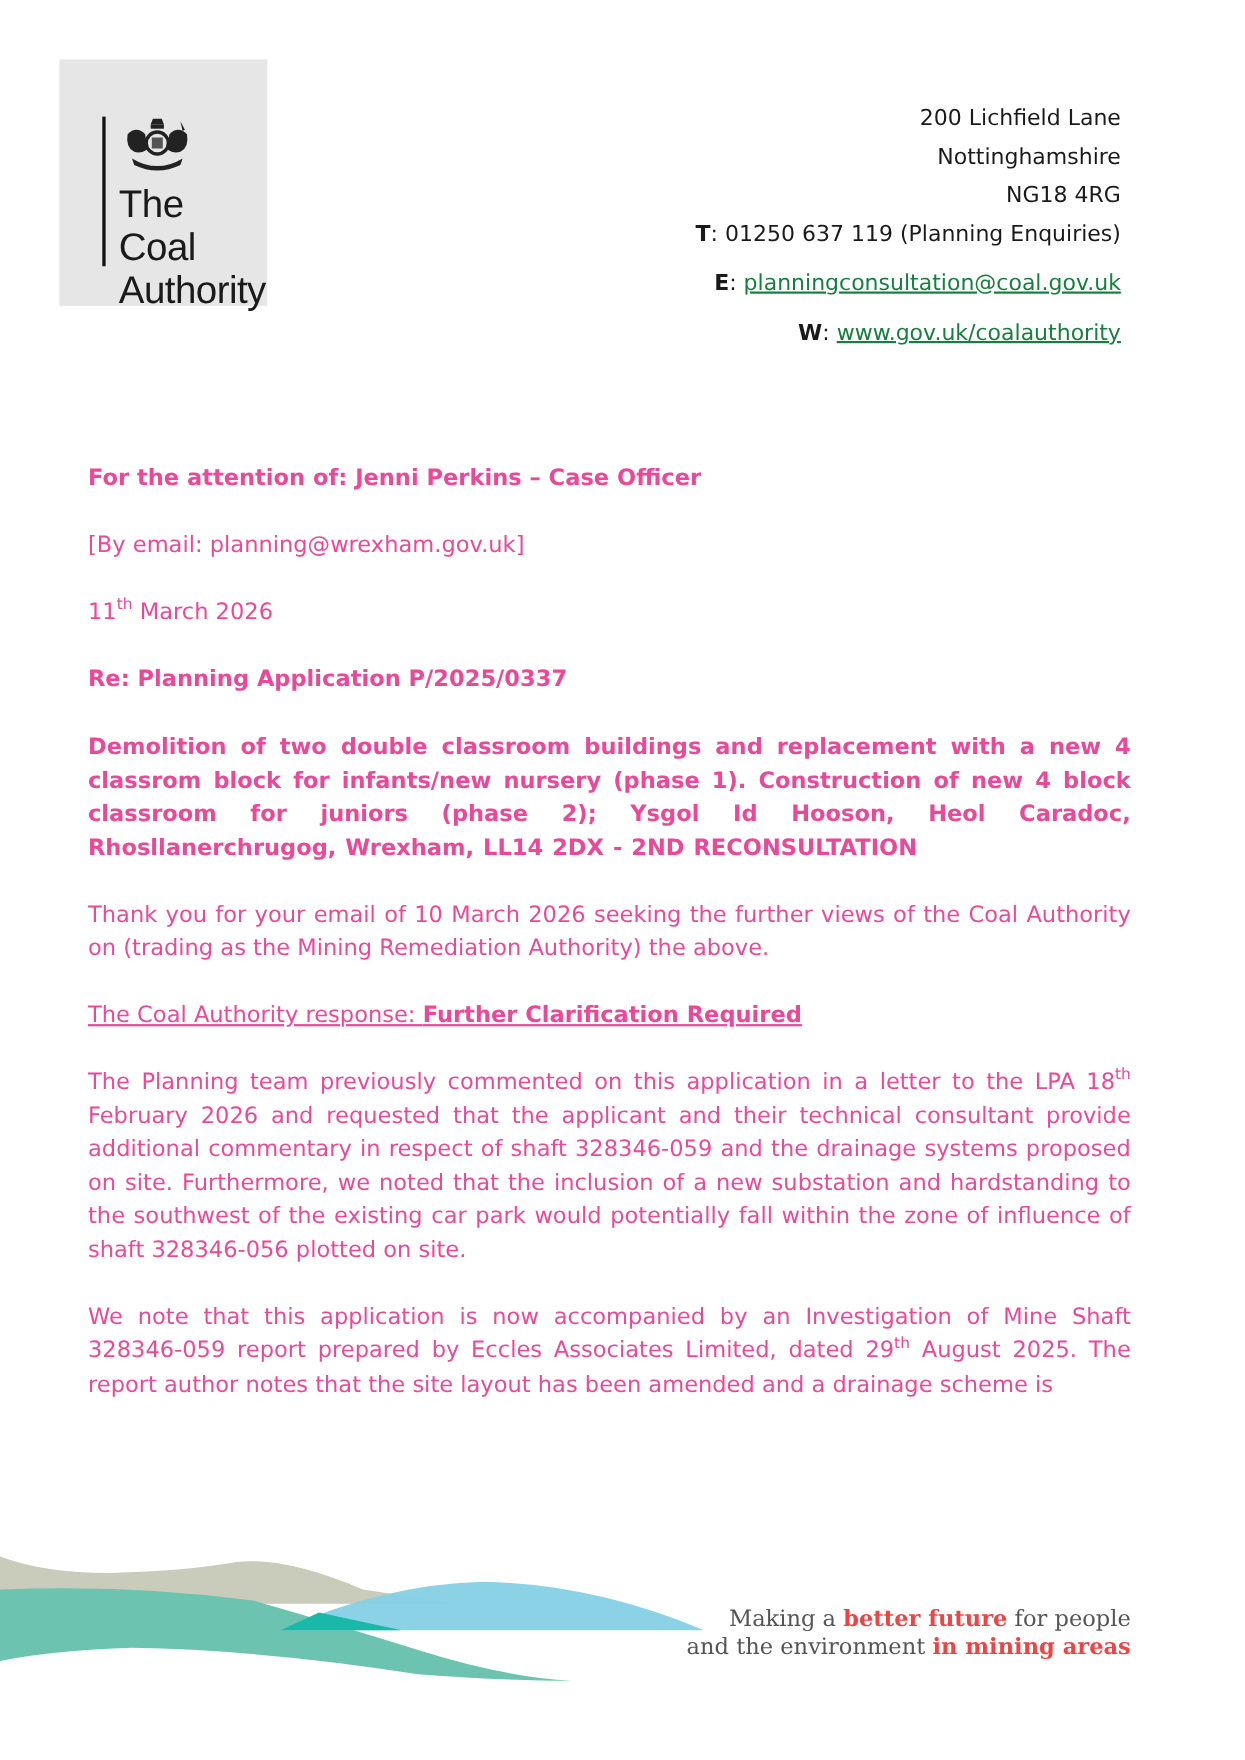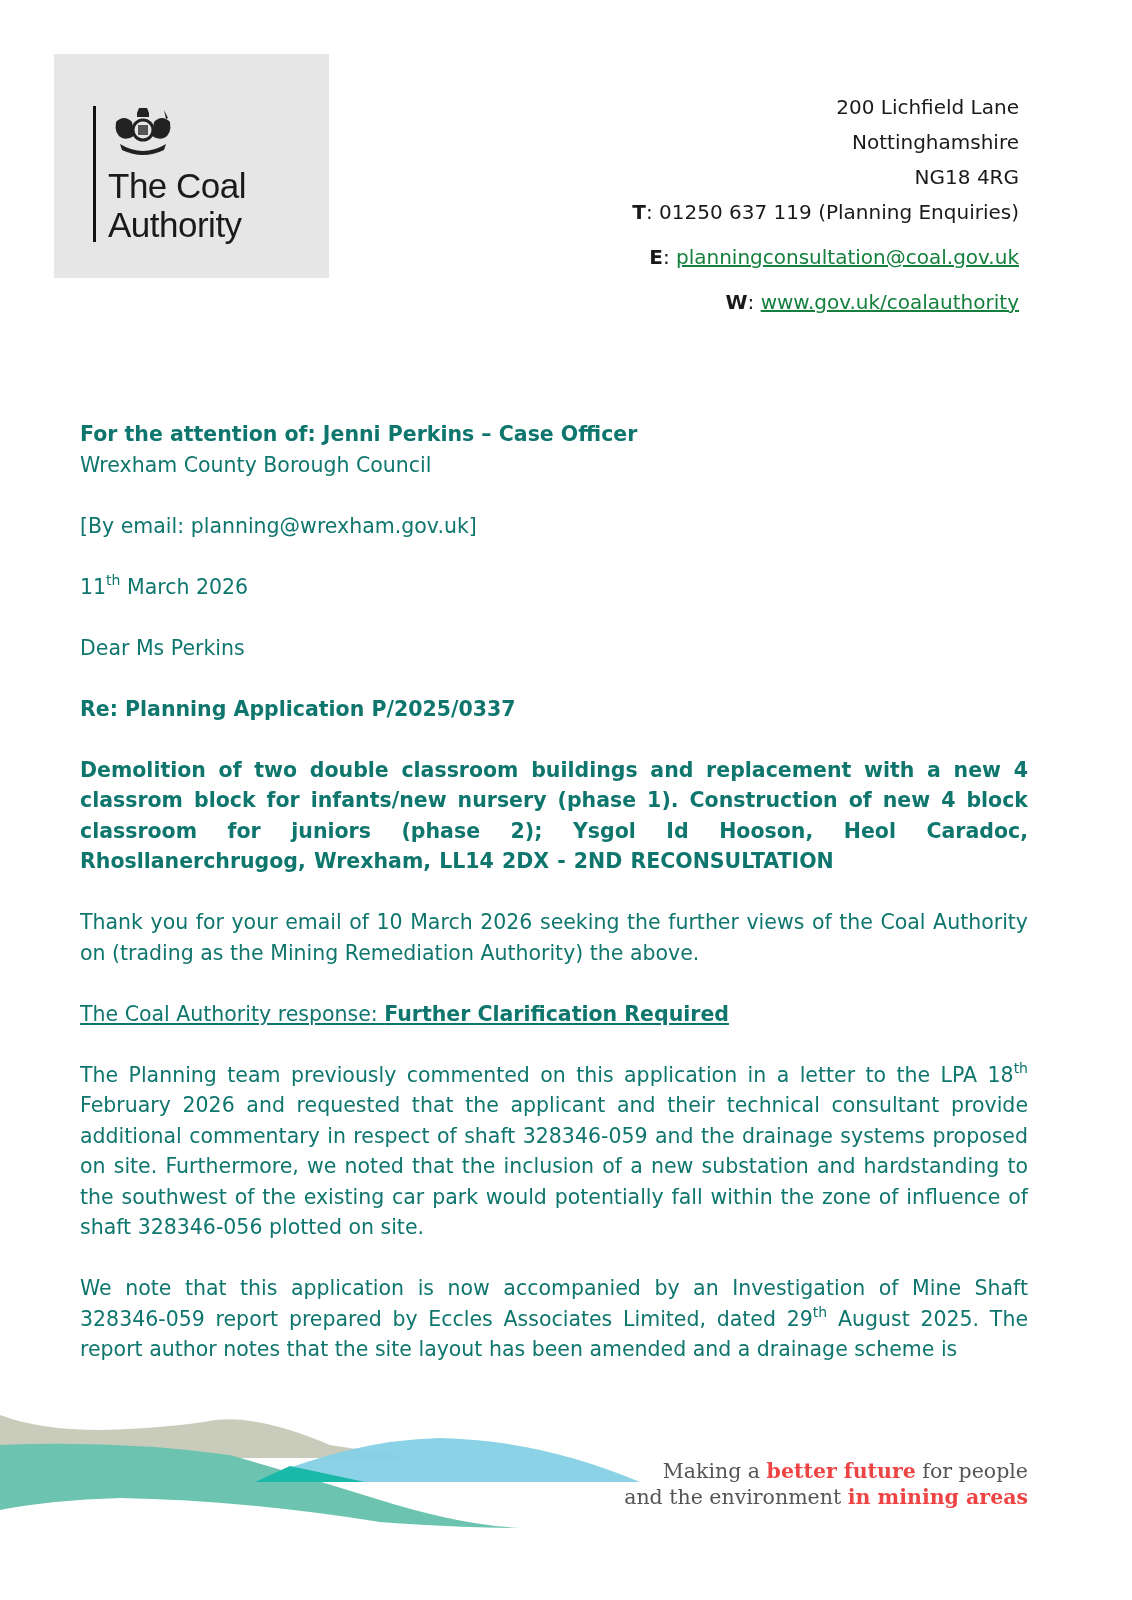--- a/index.html
+++ b/index.html
@@ -1,28 +1,28 @@
 <!DOCTYPE html>
 <html><head>
 <meta charset="utf-8">
 <style>
   html, body { margin: 0; padding: 0; background: #ffffff; }
   body { width: 1132px; height: 1600px; position: relative; overflow: hidden;
          font-family: "DejaVu Sans", "Liberation Sans", sans-serif; color: #111; }
-  .logo-box { position: absolute; left: 54px; top: 54px; width: 275px; height: 224px; background: #e6e6e6; }
+  .logo-box { position: absolute; left: 54px; top: 54px; width: 189px; height: 224px; background: #e6e6e6; }
   .logo-bar { position: absolute; left: 39px; top: 52px; width: 3px; height: 136px; background: #111; }
   .crest { position: absolute; left: 56px; top: 52px; width: 66px; height: 56px; }
   .logo-text { position: absolute; left: 54px; top: 112px; font-family: "Liberation Sans", sans-serif;
                font-size: 35px; line-height: 39px; color: #1a1a1a; letter-spacing: -0.5px; }
   .address { position: absolute; right: 113px; top: 54px; text-align: right; font-size: 20px; line-height: 35px; color: #1a1a1a; margin-top: 36px; }
   .address .line { display: block; }
   .address b { font-weight: bold; }
   .address a { color: #15803d; text-decoration: underline; }
   .address .gap { margin-top: 10px; }
-  .body-text { position: absolute; left: 80px; width: 948px; font-size: 20.5px; line-height: 30.5px; color: #0f766e; }
+  .body-text { position: absolute; left: 80px; width: 948px; font-size: 20.5px; line-height: 30.5px; color: #ec4899; }
   .p { margin: 0 0 30.5px 0; text-align: justify; }
   .bold { font-weight: bold; }
   sup { font-size: 14px; line-height: 0; vertical-align: 9px; }
   .u { text-decoration: underline; }
   .footer-waves { position: absolute; left: 0; top: 1400px; width: 640px; height: 170px; }
   .tagline { position: absolute; right: 104px; top: 1458px; text-align: right;
              font-family: "DejaVu Serif", "Liberation Serif", serif; font-size: 20.5px; line-height: 26px; color: #555; }
   .tagline b { color: #ef4444; }
 </style>
 </head>
@@ -53,25 +53,23 @@
   <span class="line">Nottinghamshire</span>
   <span class="line">NG18 4RG</span>
   <span class="line"><b>T</b>: <span>01250 637 119 (Planning Enquiries)</span></span>
   <span class="line gap"><b>E</b>: <a>planningconsultation@coal.gov.uk</a></span>
   <span class="line gap"><b>W</b>: <a>www.gov.uk/coalauthority</a></span>
 </div>
 
 <div class="body-text" style="top:419px;">
   <div class="p" style="margin-bottom:30.5px;">
     <div class="bold">For the attention of: Jenni Perkins – Case Officer</div>
-    <div>Wrexham County Borough Council</div>
   </div>
   <div class="p">[By email: planning@wrexham.gov.uk]</div>
   <div class="p"><span>11</span><sup>th</sup><span> March 2026</span></div>
-  <div class="p">Dear Ms Perkins</div>
   <div class="p bold">Re: Planning Application P/2025/0337</div>
   <div class="p bold" style="word-spacing:1px;">Demolition of two  double classroom buildings and replacement with a new 4 classrom block for infants/new nursery (phase 1). Construction of new 4 block classroom for juniors (phase 2); Ysgol Id Hooson, Heol Caradoc, Rhosllanerchrugog, Wrexham, LL14 2DX - 2ND RECONSULTATION</div>
   <div class="p">Thank you for your email of 10 March 2026 seeking the further views of the Coal Authority on (trading as the Mining Remediation Authority) the above.</div>
   <div class="p"><span class="u">The Coal Authority response: </span><span class="u bold">Further Clarification Required</span></div>
   <div class="p"><span>The Planning team previously commented on this application in a letter to the LPA 18</span><sup>th</sup><span> February 2026 and requested that the applicant and their technical consultant provide additional commentary in respect of shaft 328346-059 and the drainage systems proposed on site. Furthermore, we noted that the inclusion of a new substation and hardstanding to the southwest of the existing car park would potentially fall within the zone of influence of shaft 328346-056 plotted on site.</span></div>
   <div class="p"><span>We note that this application is now accompanied by an Investigation of Mine Shaft 328346-059 report prepared by Eccles Associates Limited, dated 29</span><sup>th</sup><span> August 2025. The report author notes that the site layout has been amended and a drainage scheme is</span></div>
 </div>
 
 <svg class="footer-waves" viewBox="0 0 640 170">
   <path fill="#c9ccbb" d="M0 15 Q40 30 100 30 Q170 28 215 20 Q260 15 330 45 L415 58 L0 58 Z"></path>

